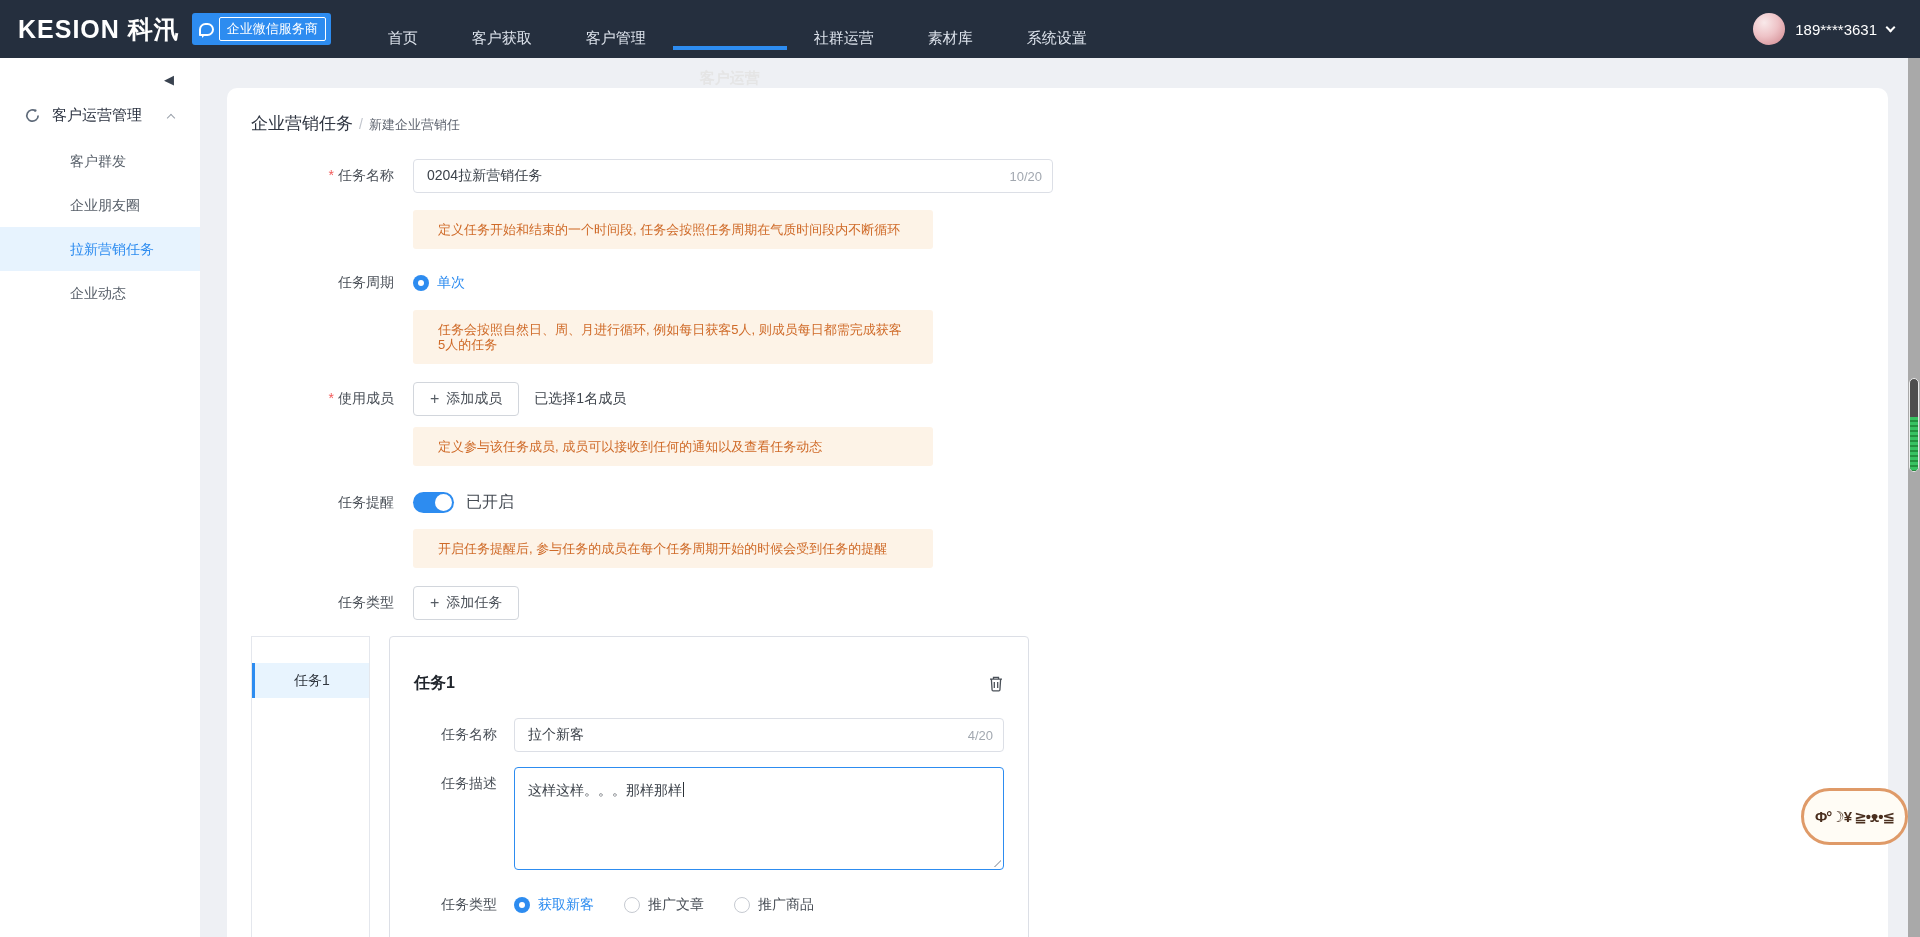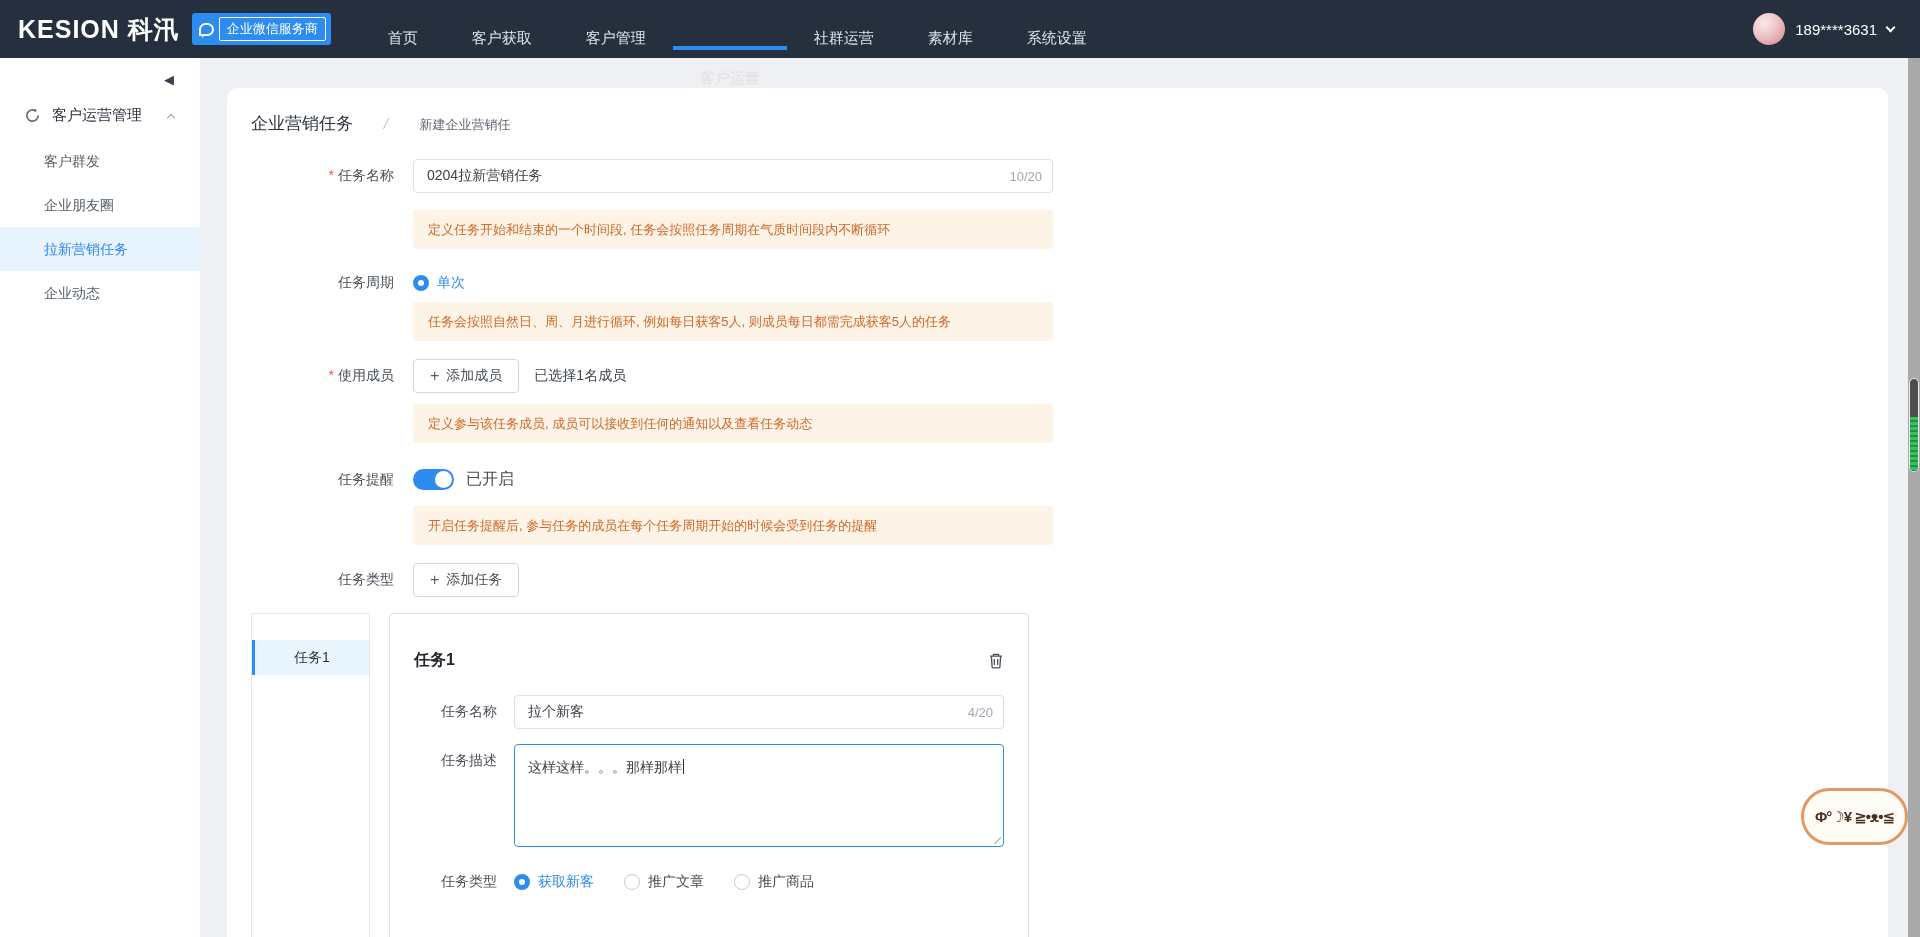--- a/index.html
+++ b/index.html
@@ -25,53 +25,53 @@
   .avatar { width:32px; height:32px; border-radius:50%;
     background:radial-gradient(circle at 35% 30%, #f9e9ea 0%, #eec3c7 45%, #da9aa0 80%, #cf8890 100%); }
   .chev { display:inline-block; width:7px; height:7px; border-right:2px solid currentColor; border-bottom:2px solid currentColor; }
   .chev.down { transform:rotate(45deg); margin-top:-4px; }
   .chev.up { transform:rotate(-135deg); margin-top:4px; }
   
   .sidebar { position:absolute; left:0; top:58px; bottom:0; width:200px; background:#fff; z-index:20; }
   .collapse-icon { position:absolute; top:14px; right:26px; font-size:13px; color:#39424f; cursor:pointer; }
   .side-group { display:flex; align-items:center; margin:48px 0 14px 24px; gap:11px; font-size:15px; color:#2b3240; cursor:pointer; }
   .side-group .chev { width:6px; height:6px; border-width:1px; color:#9aa1ab; margin-left:auto; margin-right:26px; }
-  .side-item { height:44px; line-height:44px; padding-left:44px; font-size:14px; color:#565e68; cursor:pointer; }
+  .side-item { height:44px; line-height:44px; padding-left:70px; font-size:14px; color:#565e68; cursor:pointer; }
   .side-item.active { color:#2d8cf0; background:#e7f3fe; }
   
   .scroll-strip { position:absolute; top:58px; right:0; bottom:0; width:12px; background:#a9a9a9; z-index:40; }
   .scroll-thumb { position:absolute; top:320px; left:1px; width:10px; height:94px; border-radius:5px;
     background:#4d4d4d; border:1px solid #ececec; overflow:hidden; cursor:pointer; }
   .scroll-thumb::after { content:""; position:absolute; left:0; right:0; bottom:0; height:54px;
     background:repeating-linear-gradient(180deg,#37c261 0 3px,#23913f 3px 5px); }
   
   .content-card { position:absolute; left:227px; top:88px; width:1661px; bottom:-12px;
     background:#fff; border-radius:10px 10px 0 0; overflow:hidden; z-index:10; }
   .card-inner { padding:24px 0 0 24px; }
-  .breadcrumb { display:flex; align-items:baseline; gap:29px; margin-bottom:24px;font-family:Liberation Mono, monospace; }
+  .breadcrumb { display:flex; align-items:baseline; gap:6px; margin-bottom:24px; }
   .bc-root { font-size:17px; color:#2e3440; font-weight:500; }
   .bc-sep { color:#c0c4cc; font-size:14px; }
   .bc-current { font-size:13px; color:#5f6570; }
   
   .form-row { display:flex; align-items:center; }
   .form-label { width:162px; flex:none; text-align:right; padding-right:19px; font-size:14px; color:#4a5058; }
   .required::before { content:"*"; color:#f25a5a; margin-right:4px; }
   .text-input { position:relative; width:640px; height:34px; border:1px solid #dcdfe6; border-radius:4px;
     display:flex; align-items:center; padding:0 48px 0 13px; font-size:14px; color:#3c424a; background:#fff; }
   .input-counter { position:absolute; right:10px; color:#a2a8b0; font-size:13px; }
   .date-input { width:403px; height:34px; border:1px solid #dcdfe6; border-radius:4px;
     display:flex; align-items:center; padding:0 12px; font-size:14px; color:#494f57; background:#fff; }
   .date-input svg { margin-right:10px; flex:none; }
   .date-sep { margin:0 14px; color:#5a6068; }
-  .hint { margin-left:162px; width:640px; background:#fdf3e7; color:#cf6a28; font-size:13px;
-    padding:12px 15px; border-radius:3px; line-height:15px; }
+  .hint { margin-left:162px; width:520px; background:#fdf3e7; color:#cf6a28; font-size:13px;
+    padding:12px 25px; border-radius:3px; line-height:15px; }
   .row-name { margin-bottom:17px; }
   .row-date { margin-bottom:9px; }
   .hint-date { margin-bottom:25px; }
-  .row-cycle { margin-bottom:10px; }
+  .row-cycle { margin-bottom:18px; }
   .hint-cycle { margin-bottom:18px; }
   .row-members { margin-bottom:11px; }
   .hint-members { margin-bottom:26px; }
   .row-reminder { margin-bottom:16px; }
   .hint-reminder { margin-bottom:18px; }
   .row-tasktype { margin-bottom:16px; }
   .radio { width:16px; height:16px; border-radius:50%; flex:none; cursor:pointer; }
   .radio.checked { background:#2d8cf0; position:relative; }
   .radio.checked::after { content:""; position:absolute; left:5px; top:5px; width:6px; height:6px; background:#fff; border-radius:50%; }
   .radio.unchecked { border:1px solid #c6cad1; background:#fff; }

